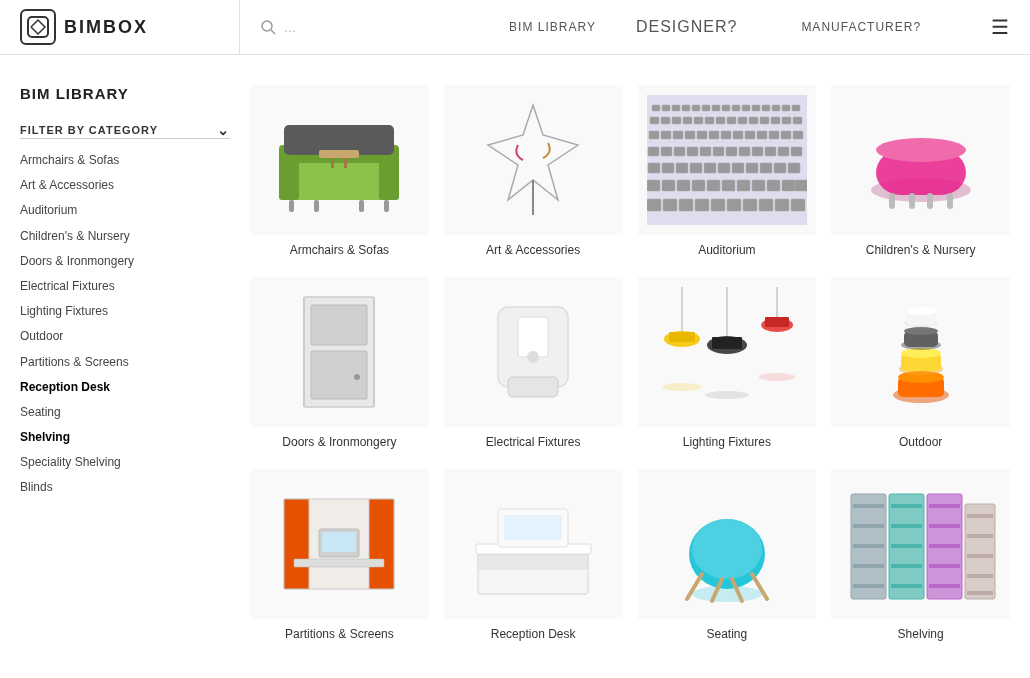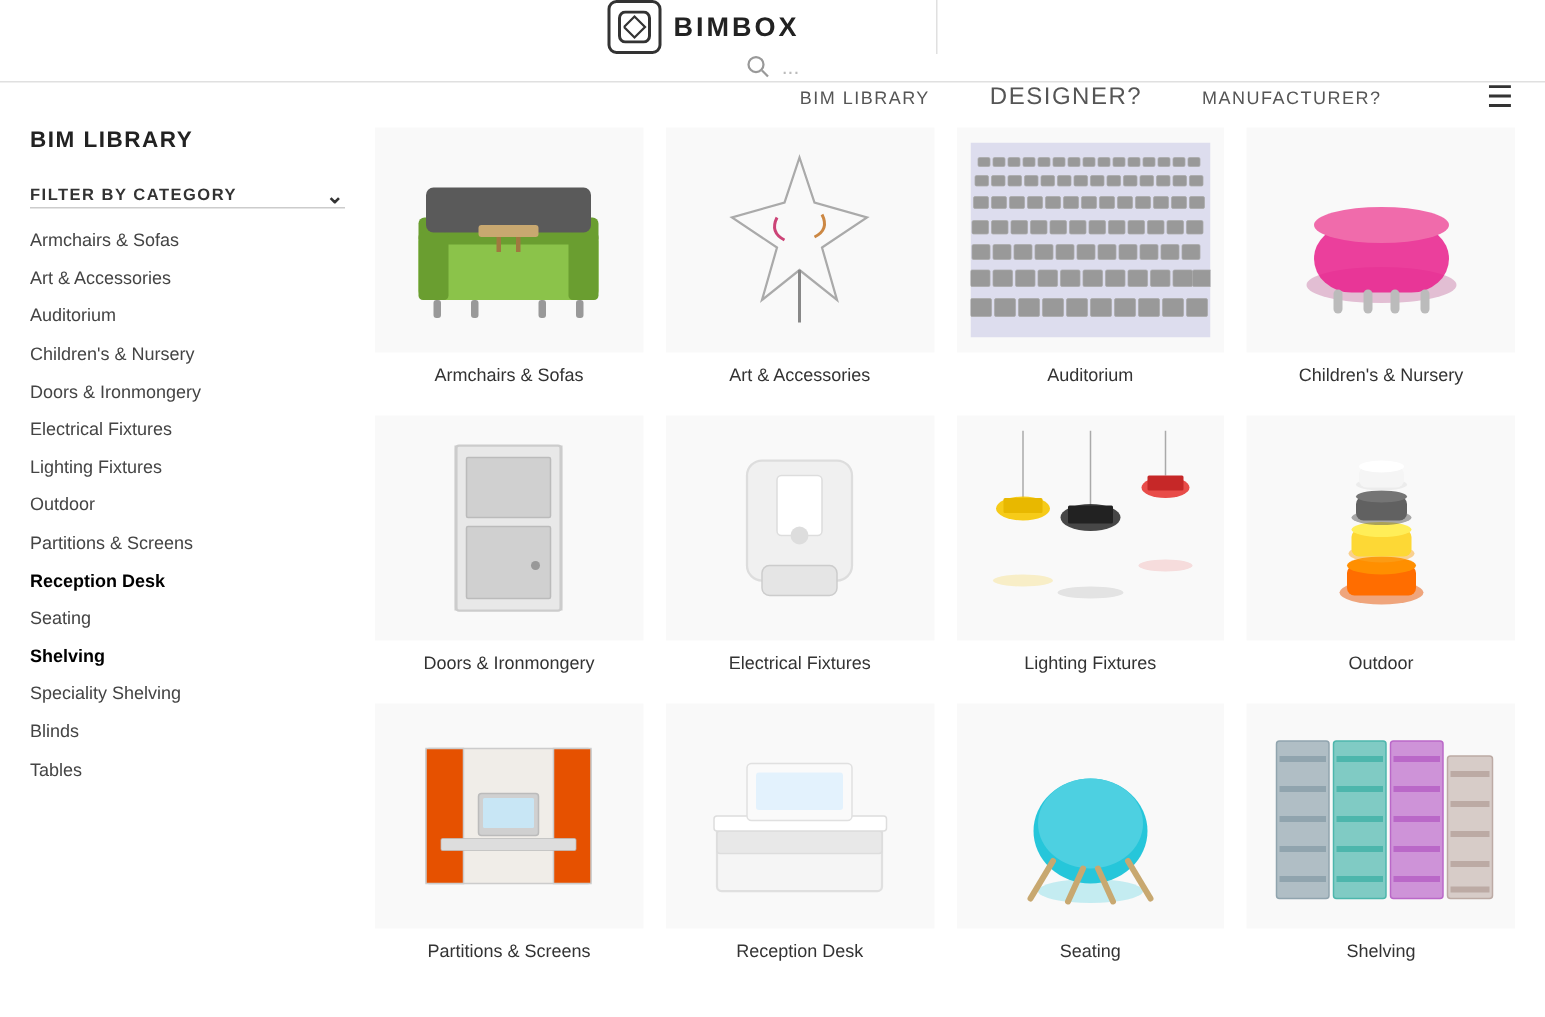--- a/index.html
+++ b/index.html
@@ -6,21 +6,20 @@
     body { font-family: Arial, Helvetica, sans-serif; background: #fff; color: #333; font-size: 13px; }
 
     
     .header {
       display: flex;
       align-items: center;
       height: 55px;
       border-bottom: 1px solid #e0e0e0;
       padding: 0 20px;
       position: relative;
-      flex-direction: column;
     }
     .logo-area {
       display: flex;
       align-items: center;
       gap: 8px;
       width: 220px;
       border-right: 1px solid #e0e0e0;
       height: 100%;
       padding-right: 20px;
     }
@@ -170,21 +169,21 @@
   <div class="header-search">
     <svg width="16" height="16" viewBox="0 0 16 16">
       <circle cx="7" cy="7" r="5" stroke="#999" stroke-width="1.5" fill="none"></circle>
       <line x1="11" y1="11" x2="15" y2="15" stroke="#999" stroke-width="1.5"></line>
     </svg>
     <span style="color:#bbb;">...</span>
   </div>
   <nav class="header-nav">
     <a href="#" style="font-size:12px;letter-spacing:1px;">BIM LIBRARY</a>
     <a href="#" style="font-size:16px;letter-spacing:1px;">DESIGNER?</a>
-    <a href="#" style="font-size:12px;letter-spacing:1px;">MANUFACTURER?</a>
+    <a href="#" style="font-size:12px;letter-spacing:1px;margin-left:24px;">MANUFACTURER?</a>
     <span class="hamburger">☰</span>
   </nav>
 </header>
 
 <div class="main-container">
 
   <aside class="sidebar">
     <h2 class="sidebar-title">BIM LIBRARY</h2>
     <div class="filter-header">
       <span>FILTER BY CATEGORY</span>
@@ -198,21 +197,20 @@
       <li><a href="#">Doors &amp; Ironmongery</a></li>
       <li><a href="#">Electrical Fixtures</a></li>
       <li><a href="#">Lighting Fixtures</a></li>
       <li><a href="#">Outdoor</a></li>
       <li><a href="#">Partitions &amp; Screens</a></li>
       <li><a href="#" style="font-weight:bold;color:#000;">Reception Desk</a></li>
       <li><a href="#">Seating</a></li>
       <li><a href="#" style="font-weight:bold;color:#000;">Shelving</a></li>
       <li><a href="#">Speciality Shelving</a></li>
       <li><a href="#">Blinds</a></li>
-      <li><a href="#">Tables</a></li>
     </ul>
   </aside>
 
   <main class="content">
     <div class="grid">
 
       <div class="grid-item">
         <div class="grid-item-image">
           <svg width="160" height="130" viewBox="0 0 160 130">
 

